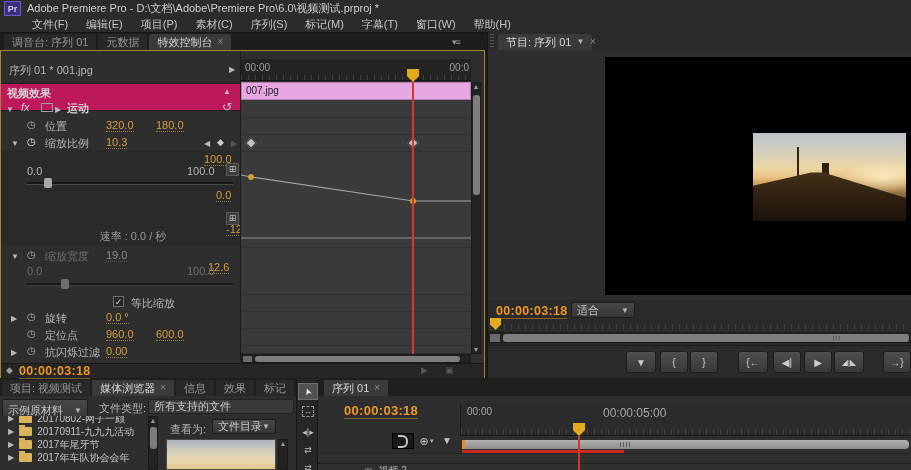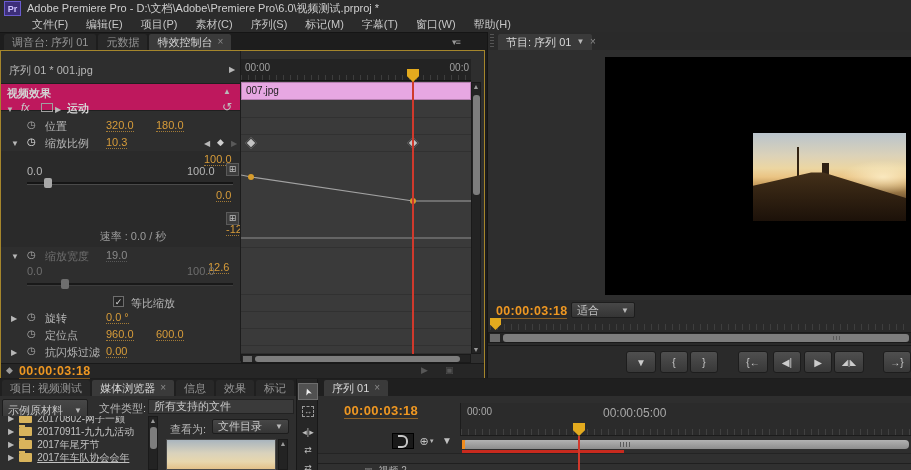--- a/index.html
+++ b/index.html
@@ -312,31 +312,31 @@
           <span style="font-size:10px;color:#c2c2c2;white-space:nowrap;">20170911-九九九活动</span>
         </div>
         <div style="display:flex;align-items:center;gap:5px;height:13px;padding-left:8px;">
           <span class="tri">▶</span>
           <span class="folder"></span>
           <span style="font-size:10px;color:#c2c2c2;white-space:nowrap;">2017年尾牙节</span>
         </div>
         <div style="display:flex;align-items:center;gap:5px;height:13px;padding-left:8px;">
           <span class="tri">▶</span>
           <span class="folder"></span>
-          <span style="font-size:10px;color:#c2c2c2;white-space:nowrap;text-decoration:underline;">2017年车队协会会年</span>
+          <span style="font-size:10px;color:#c2c2c2;white-space:nowrap;">2017年车队协会会年</span>
         </div>
       </div>
     </div>
     <div class="abs sbt" style="left:148px;top:37px;width:10px;height:54px;">
       <div class="sbarrow">▲</div>
       <div class="sbh" style="position:absolute;left:1px;top:10px;width:7px;height:22px;"></div>
     </div>
 
     <span class="abs lbl" style="left:170px;top:43px;">查看为:</span>
-    <div class="abs ddl" style="left:212px;top:40px;width:77px;height:15px;">
+    <div class="abs ddl" style="left:212px;top:40px;width:64px;height:15px;">
       <span>文件目录</span>
       <span class="tri">▼</span>
     </div>
     <div class="abs thumb-sky" style="left:166px;top:60px;width:110px;height:31px;border:1px solid #4a4a4a;"></div>
     <div class="abs sbt" style="left:278px;top:60px;width:10px;height:31px;">
       <div class="sbarrow">▲</div>
     </div>
   </div>
 
   <div class="abs" style="left:296px;top:379px;width:22px;height:91px;background:#262626;border-left:1px solid #181818;border-right:1px solid #181818;">

